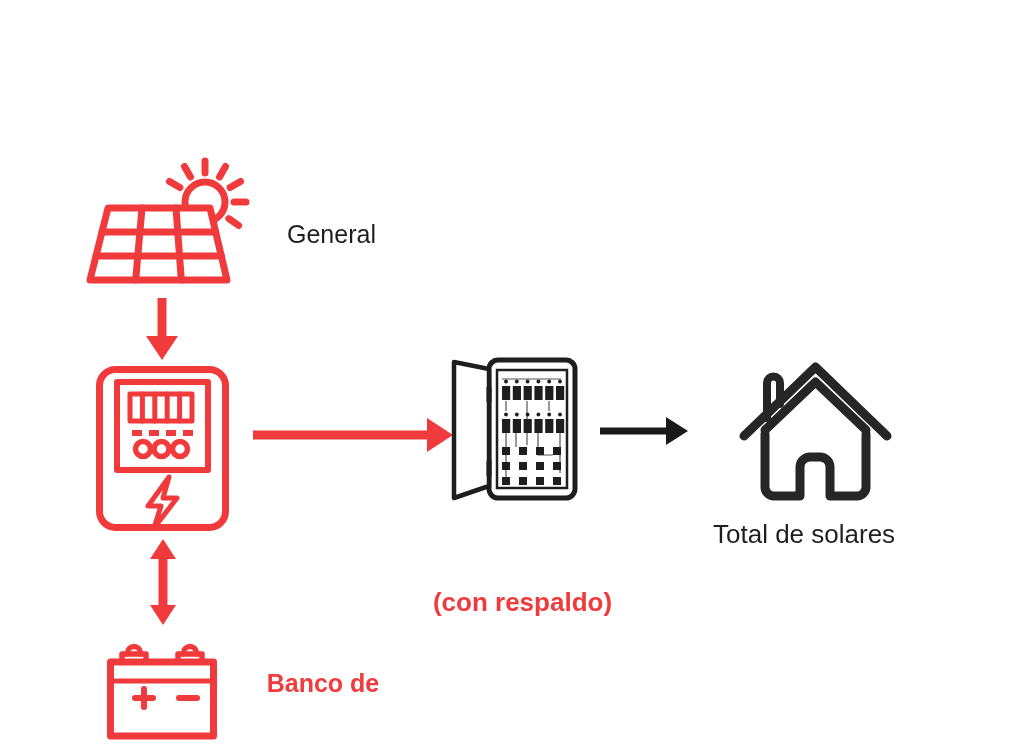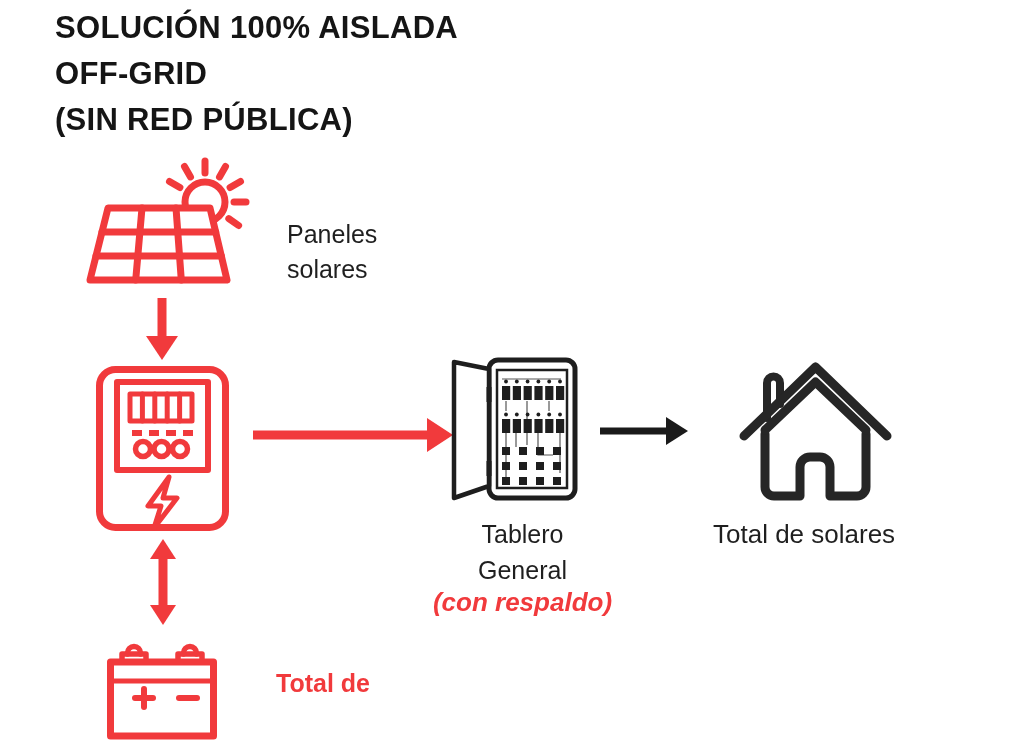--- a/index.html
+++ b/index.html
@@ -9,58 +9,52 @@
   }
   .abs{position:absolute;}
   .title{
     left:55px;top:5px;font-size:31px;font-weight:800;letter-spacing:.3px;
     color:#151515;line-height:46px;white-space:nowrap;
   }
   .lbl{color:#1f1f1f;font-size:25px;line-height:35px;}
   .lbl-panels{left:287px;top:217px;}
   .lbl-board{left:430px;top:516px;width:185px;text-align:center;line-height:36px;}
   .lbl-respaldo{left:400px;top:585px;width:245px;text-align:center;
-    font-size:26px;font-weight:800;color:#F13A3C;font-style:italic;}
+    font-size:26px;font-weight:800;color:#F13A3C;}
   .lbl-loads{left:713px;top:517px;font-size:26px;white-space:nowrap;}
   .lbl-battery{left:248px;top:666px;width:150px;text-align:center;
     font-weight:800;color:#F13A3C;}
   svg{display:block;}
 </style>
 </head>
 <body>
 
 <div class="canvas">
 
-  <div class="abs title">
-    <div>SOLUCIÓN 100% AISLADA</div>
-    <div>OFF-GRID</div>
-    <div>(SIN RED PÚBLICA)</div>
-  </div>
 
   <span class="abs" style="left:85px;top:150px;">
     <svg width="170" height="142" viewBox="0 0 170 142" fill="none" stroke="#F13A3C" stroke-width="7" stroke-linecap="round" stroke-linejoin="round">
       <circle cx="120" cy="52" r="20"></circle>
       <line x1="94.9" y1="37.5" x2="84.5" y2="31.5"></line>
       <line x1="105.5" y1="26.9" x2="99.5" y2="16.5"></line>
       <line x1="120" y1="23" x2="120" y2="11"></line>
       <line x1="134.5" y1="26.9" x2="140.5" y2="16.5"></line>
       <line x1="145.1" y1="37.5" x2="155.5" y2="31.5"></line>
       <line x1="149" y1="52" x2="161" y2="52"></line>
       <line x1="143.8" y1="68.6" x2="153.6" y2="75.5"></line>
       <polygon points="23,58 125,58 142,130 5,130" fill="#ffffff"></polygon>
       <line x1="17" y1="82" x2="130.7" y2="82"></line>
       <line x1="11" y1="106" x2="136.3" y2="106"></line>
       <line x1="57" y1="58" x2="50.7" y2="130"></line>
       <line x1="91" y1="58" x2="96.3" y2="130"></line>
     </svg>
   </span>
 
   <div class="abs lbl lbl-panels">
-    <div>Paneles</div>
-    <div>solares</div>
+    <div>General</div>
   </div>
 
   <span class="abs" style="left:146px;top:298px;">
     <svg width="32" height="62" viewBox="0 0 32 62" fill="#F13A3C">
       <rect x="11.5" y="0" width="9" height="41"></rect>
       <polygon points="0,38 32,38 16,62"></polygon>
     </svg>
   </span>
 
   <span class="abs" style="left:95px;top:365px;">
@@ -138,24 +132,20 @@
         <rect x="88" y="107" width="8" height="8"></rect>
           <rect x="105" y="107" width="8" height="8"></rect>
         <rect x="54" y="122" width="8" height="8"></rect>
           <rect x="71" y="122" width="8" height="8"></rect>
         <rect x="88" y="122" width="8" height="8"></rect>
           <rect x="105" y="122" width="8" height="8"></rect>
       </g>
     </svg>
   </span>
 
-  <div class="abs lbl lbl-board">
-    <div>Tablero</div>
-    <div>General</div>
-  </div>
   <div class="abs lbl lbl-respaldo">(con respaldo)</div>
 
   <span class="abs" style="left:600px;top:417px;">
     <svg width="88" height="28" viewBox="0 0 88 28" fill="#1A1A1A">
       <rect x="0" y="10.5" width="68" height="7"></rect>
       <polygon points="66,0 88,14 66,28"></polygon>
     </svg>
   </span>
 
   <span class="abs" style="left:738px;top:356px;">
@@ -185,16 +175,16 @@
       <path d="M77.5 14 v-1 a6.5 6.5 0 0 1 13 0 v1" stroke-width="5.5"></path>
       <rect x="4.5" y="22" width="103" height="74" stroke-width="7"></rect>
       <line x1="4.5" y1="41" x2="107.5" y2="41" stroke-width="5"></line>
       <line x1="29" y1="58" x2="47" y2="58" stroke-width="6"></line>
       <line x1="38" y1="49" x2="38" y2="67" stroke-width="6"></line>
       <line x1="73" y1="58" x2="91" y2="58" stroke-width="6"></line>
     </svg>
   </span>
 
   <div class="abs lbl lbl-battery">
-    <div>Total de</div>
+    <div>Banco de</div>
   </div>
 
 </div>
 
 </body></html>

